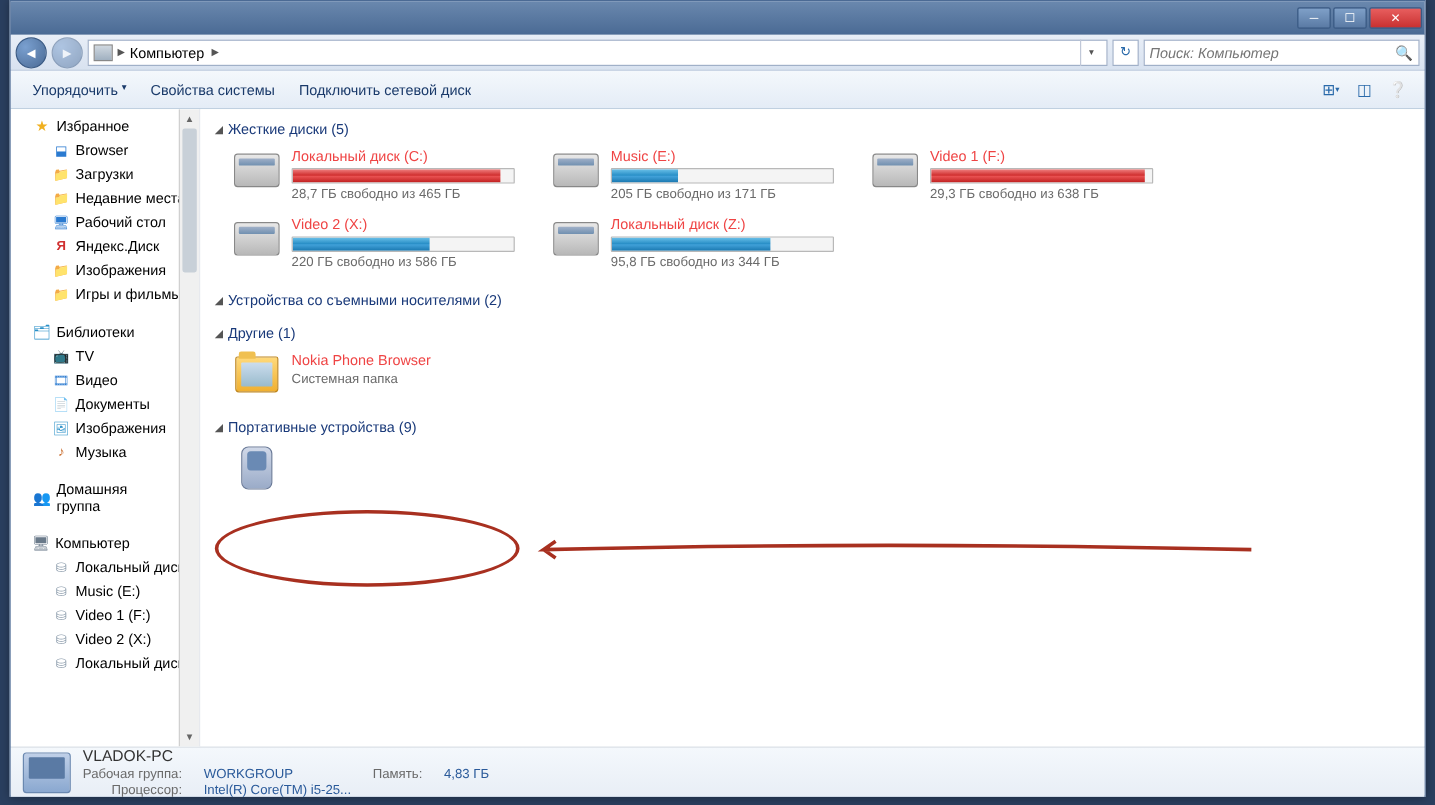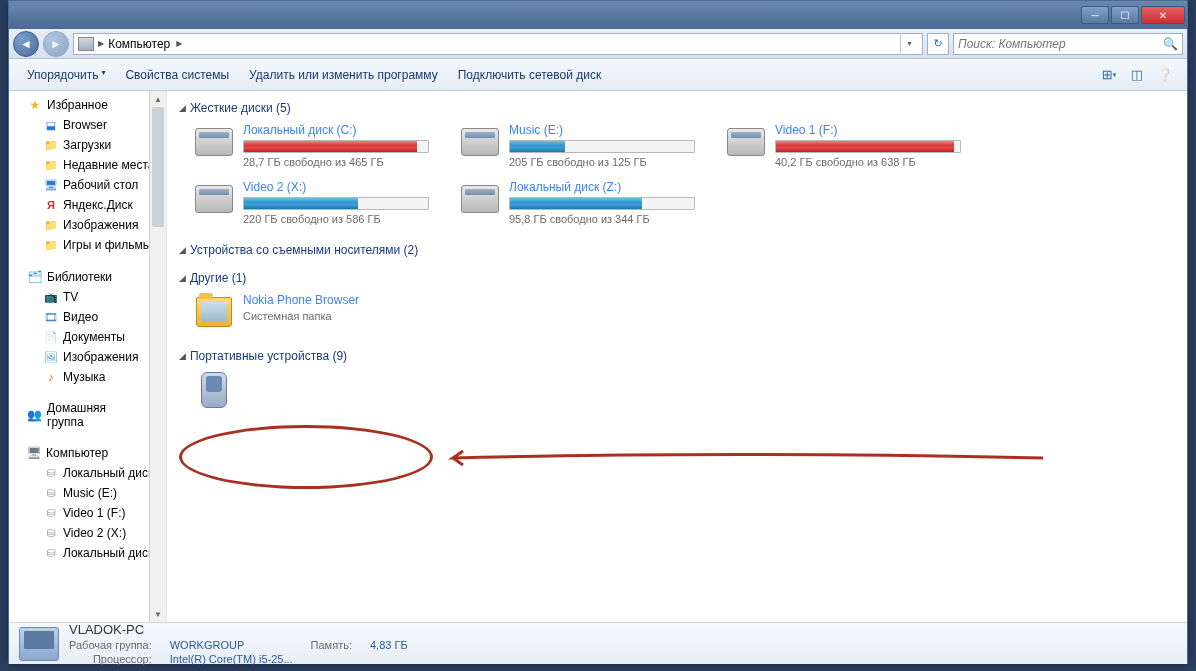--- a/index.html
+++ b/index.html
@@ -56,21 +56,21 @@
 .hddicon::before { content: ""; position: absolute; left: 3px; right: 3px; top: 3px; height: 6px; background: linear-gradient(#a0b0c8,#7090b0); border-radius: 1px; }
 .dvdicon { width: 38px; height: 28px; background: linear-gradient(#d8d8d8,#a8a8a8); border: 1px solid #777; border-radius: 3px; position: relative; }
 .dvdicon::after { content: ""; position: absolute; left: 18px; top: -8px; width: 18px; height: 18px; border-radius: 50%; background: radial-gradient(circle,#fff 20%,#ccc 22%,#a8c 40%,#8ac 60%,#aaa 80%); border: 1px solid #888; }
 .dvdicon .tag { position: absolute; left: 3px; top: 12px; background: #222; color: #fff; font-size: 7px; padding: 1px 2px; border-radius: 1px; }
 .foldericon { width: 36px; height: 30px; background: linear-gradient(#ffd97a,#f0b030); border: 1px solid #c08820; border-radius: 2px 2px 3px 3px; position: relative; }
 .foldericon::before { content: ""; position: absolute; left: 2px; top: -5px; width: 14px; height: 6px; background: #f0c050; border-radius: 2px 2px 0 0; }
 .foldericon::after { content: ""; position: absolute; left: 4px; top: 4px; right: 4px; bottom: 4px; background: linear-gradient(#cde,#9bc); border-radius: 1px; }
 .devicon { width: 26px; height: 36px; background: linear-gradient(#d0d8e8,#9aabc8); border: 1px solid #6a7a98; border-radius: 6px; position: relative; margin: 0 auto; }
 .devicon::after { content: ""; position: absolute; left: 4px; right: 4px; top: 3px; height: 16px; background: #6a8ab4; border-radius: 3px; }
 .dinfo { flex: 1; }
-.dname { color: #3b82f6; margin-bottom: 3px; }
+.dname { color: #ef4444; margin-bottom: 3px; }
 .dbar { height: 13px; background: #f4f4f4; border: 1px solid #b8b8b8; border-radius: 1px; overflow: hidden; margin-bottom: 3px; }
 .dfill { height: 100%; }
 .dfill.red { background: linear-gradient(#f08080,#d03030 45%,#e85050 55%,#c02020); }
 .dfill.blue { background: linear-gradient(#6ac0e8,#2a90c8 45%,#40a0d8 55%,#1a78b0); }
 .dsub { color: #6a6a6a; font-size: 11px; }
 
 .annotation { position: absolute; pointer-events: none; }
 .annot-ellipse { position: absolute; left: 170px; top: 424px; width: 254px; height: 64px; border: 3px solid #a83020; border-radius: 50%; }
 .annot-arrow { position: absolute; left: 424px; top: 452px; width: 610px; height: 10px; }
 .annot-arrow svg { width: 100%; height: 30px; margin-top: -10px; }
@@ -128,21 +128,20 @@
       <span class="sicon">🔍</span>
     </div>
   </div>
 
   <div class="toolbar">
     <div class="tbtn">
         <span>Упорядочить</span> 
         <span style="font-size:8px">▾</span>
       </div>
     <div class="tbtn">Свойства системы</div>
-    <div class="tbtn">Удалить или изменить программу</div>
     <div class="tbtn">Подключить сетевой диск</div>
     <div class="spacer"></div>
     <div class="ibtn">⊞ <span style="font-size:7px">▾</span></div>
     <div class="ibtn">◫</div>
     <div class="ibtn" style="color:#2a7ad0">❔</div>
   </div>
 
   <div class="body">
     <div class="sidebar">
       <div class="navtree">
@@ -268,33 +267,33 @@
      </div>
             <div class="drive">
        <div class="dicon">
                 <div class="hddicon"></div>
               </div>
        <div class="dinfo">
          <div class="dname">Music (E:)</div>
          <div class="dbar">
                   <div class="dfill blue" style="width:30%"></div>
                 </div>
-         <div class="dsub">205 ГБ свободно из 125 ГБ</div>
+         <div class="dsub">205 ГБ свободно из 171 ГБ</div>
        </div>
      </div>
             <div class="drive">
        <div class="dicon">
                 <div class="hddicon"></div>
               </div>
        <div class="dinfo">
          <div class="dname">Video 1 (F:)</div>
          <div class="dbar">
                   <div class="dfill red" style="width:97%"></div>
                 </div>
-         <div class="dsub">40,2 ГБ свободно из 638 ГБ</div>
+         <div class="dsub">29,3 ГБ свободно из 638 ГБ</div>
        </div>
      </div>
             <div class="drive">
        <div class="dicon">
                 <div class="hddicon"></div>
               </div>
        <div class="dinfo">
          <div class="dname">Video 2 (X:)</div>
          <div class="dbar">
                   <div class="dfill blue" style="width:62%"></div>

